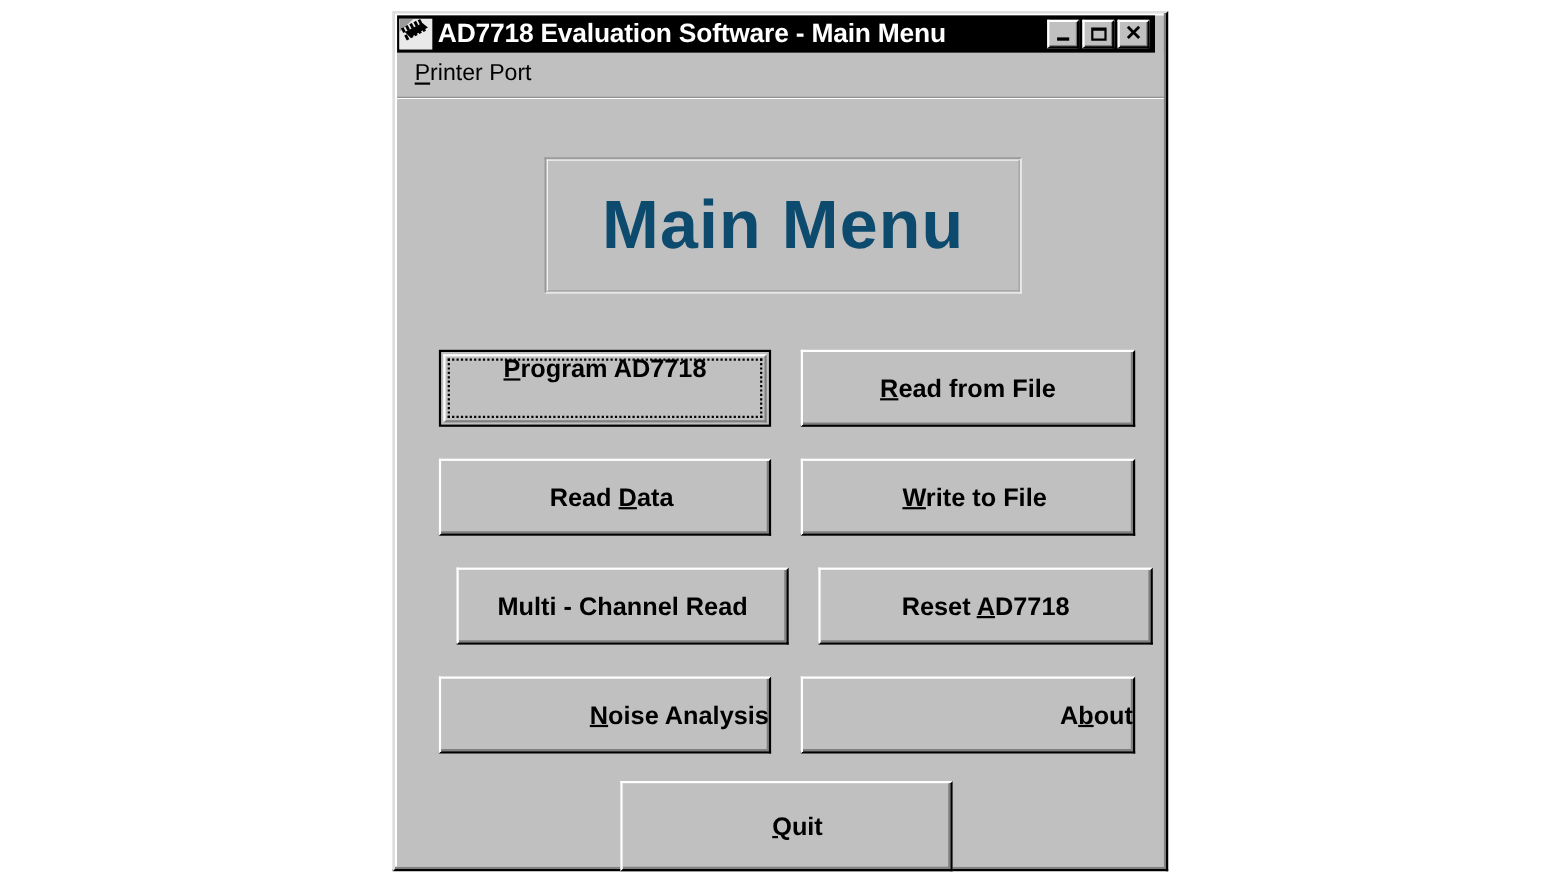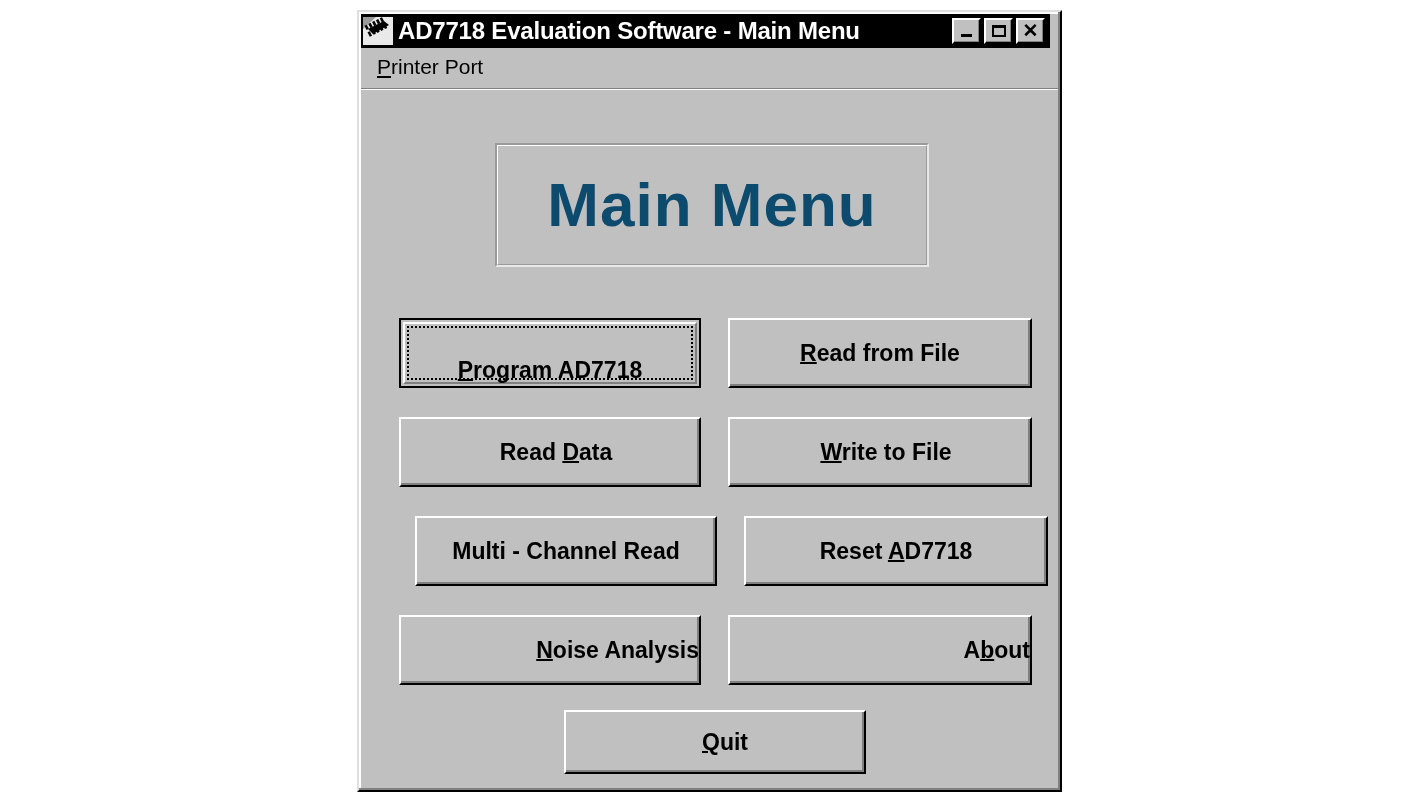--- a/index.html
+++ b/index.html
@@ -226,21 +226,21 @@
   .btn.focused .inner {
     position: absolute;
     left: 2px; top: 2px; right: 2px; bottom: 2px;
     background: #c0c0c0;
     border-left: 2px solid #ffffff;
     border-top: 2px solid #ffffff;
     border-right: 2px solid #808080;
     border-bottom: 2px solid #808080;
     box-sizing: border-box;
     display: flex;
-    align-items: flex-end;
+    align-items: flex-start;
     justify-content: center;
   }
   .btn.focused .focus-rect {
     position: absolute;
     left: 6px; top: 6px; right: 6px; bottom: 6px;
     border: 2px dotted #000000;
     box-sizing: border-box;
     pointer-events: none;
     z-index: 3;
   }
@@ -250,21 +250,21 @@
 
   .row1 { top: 226px; height: 70px; }
   .row2 { top: 325px; height: 70px; padding-left: 12px; }
   .row3 { top: 424px; height: 70px; margin-left: 16px; }
   .row4 { top: 523px; height: 70px; justify-content: flex-end; }
 
   #btn-quit {
     left: 203px;
     top: 618px;
     width: 302px;
-    height: 64px;
+    height: 82px;
     padding-left: 20px;
   }
 </style>
 </head>
 <body>
 
 <div id="page">
 
   <div id="window">
 

